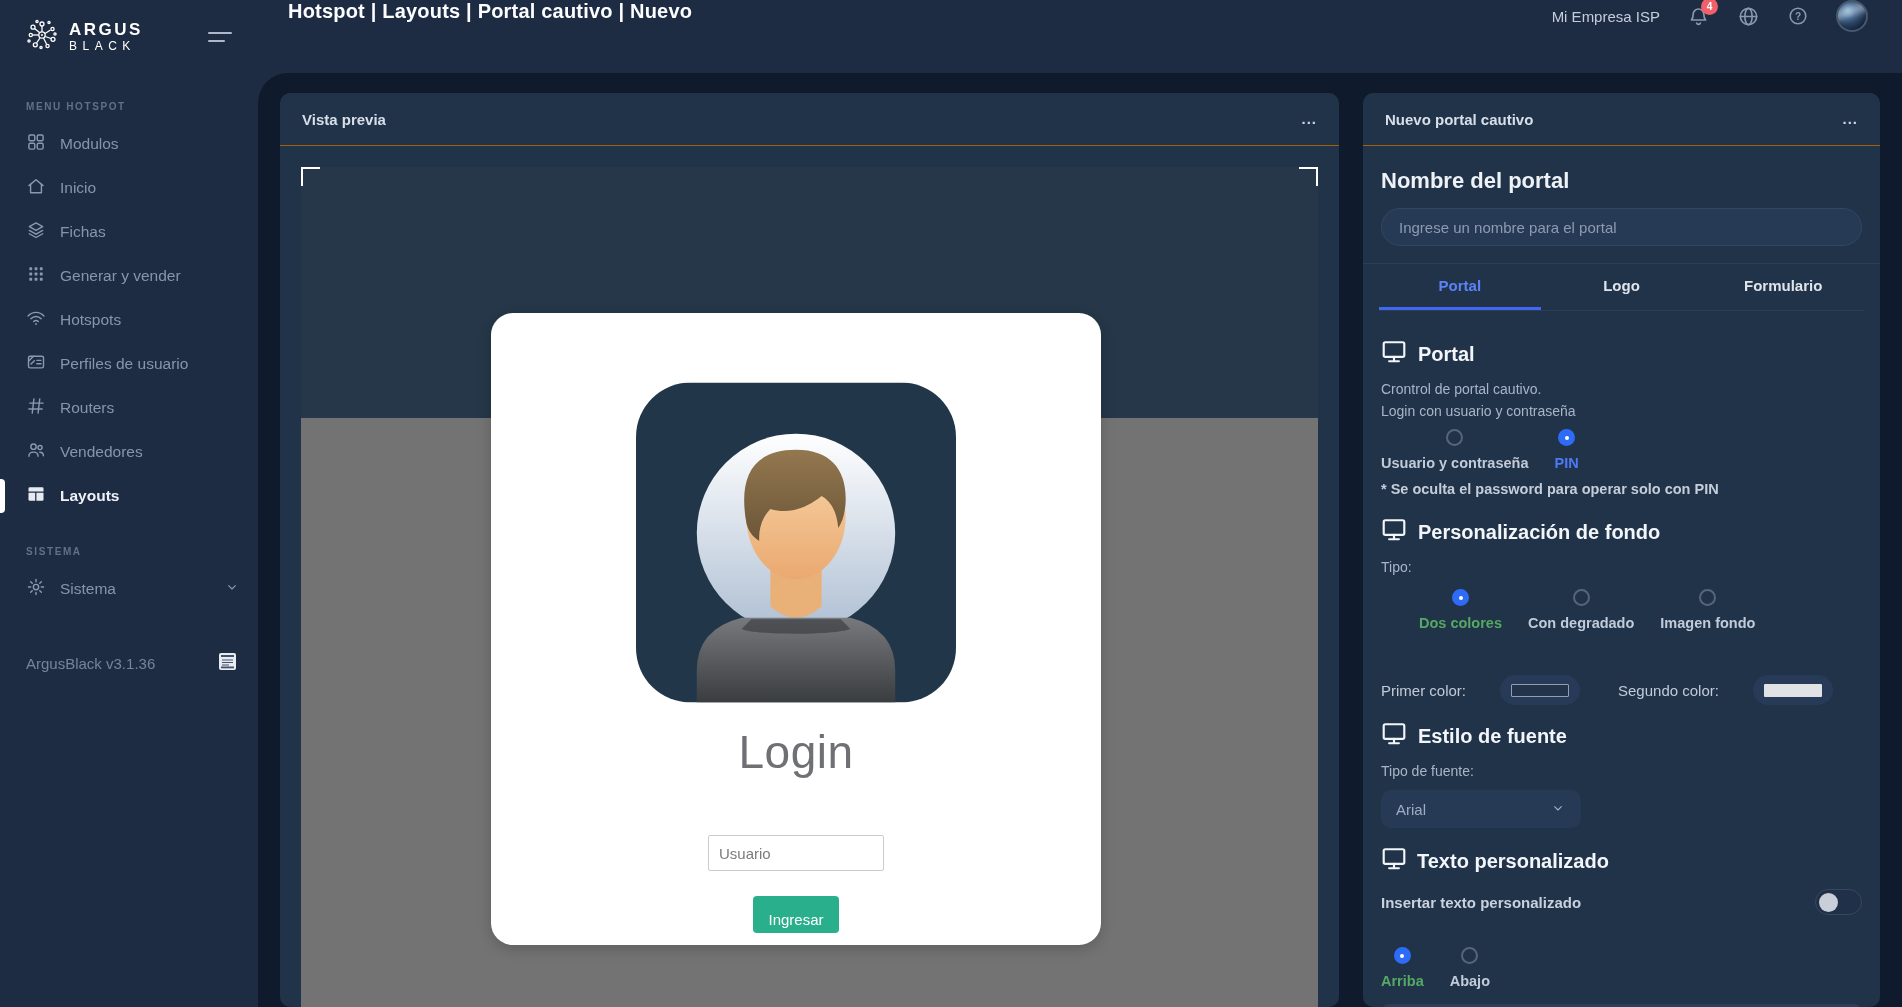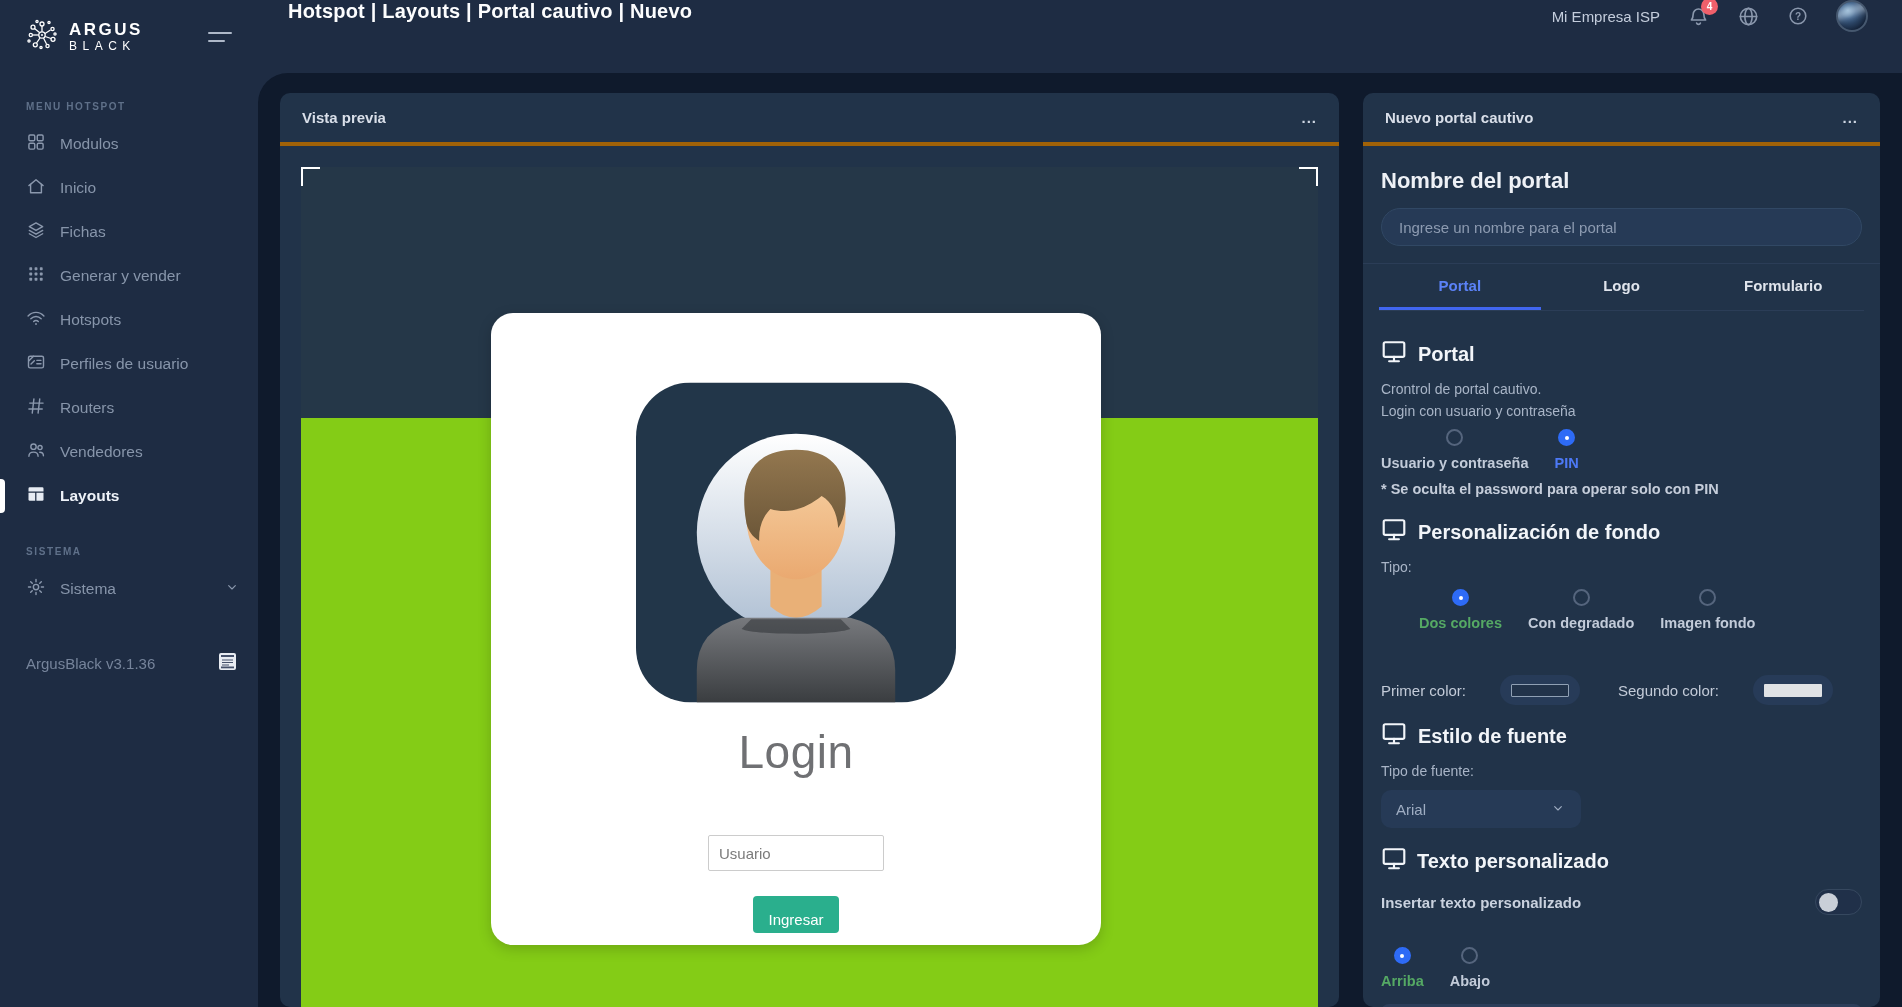--- a/index.html
+++ b/index.html
@@ -33,28 +33,28 @@
   .topbar h1 { font-size:20px; font-weight:bold; color:#fcfdfe; letter-spacing:.2px; }
   .top-right { margin-left:auto; display:flex; align-items:center; gap:27px; }
   .company { font-size:15px; color:#c4cddc; }
   .icon-btn { position:relative; display:flex; cursor:pointer; }
   .badge { position:absolute; top:-7px; right:-8px; min-width:17px; height:17px; border-radius:9px; background:#f0606b; color:#fff; font-size:10px; font-weight:bold; display:flex; align-items:center; justify-content:center; padding:0 4px; }
   .avatar { width:32px; height:32px; border-radius:50%; border:2px solid #46586f; background:radial-gradient(circle at 35% 30%, #7fa8c9 0%, #3c5e86 30%, #16253c 75%, #0b1524 100%); position:relative; overflow:hidden; cursor:pointer; }
   .avatar::after { content:""; position:absolute; left:-6px; top:4px; width:40px; height:9px; background:rgba(220,235,250,.5); filter:blur(3px); transform:rotate(-18deg); }
 
   .content { flex:1; min-height:0; background:#0f1a2c; border-top-left-radius:30px; padding:20px 22px 0; display:flex; gap:24px; }
   .card { background:#213349; border-radius:10px; display:flex; flex-direction:column; overflow:hidden; }
-  .card-head { height:53px; flex:none; display:flex; align-items:center; justify-content:space-between; padding:0 22px; border-bottom:4px solid #a16207; }
+  .card-head { height:53px; flex:none; display:flex; align-items:center; justify-content:space-between; padding:0 22px; border-bottom:1px solid #a16207; }
   .card-title { font-size:15px; font-weight:bold; color:#d9dfe9; }
   .dots { color:#cdd5e1; font-size:15px; font-weight:bold; letter-spacing:1px; cursor:pointer; line-height:0; }
 
   
   .card.preview-card { flex:1; min-width:0; }
   .preview-body { flex:1; min-height:0; padding:21px 21px 0; }
-  .preview-frame { position:relative; height:100%; background:#84cc16; overflow:hidden; }
+  .preview-frame { position:relative; height:100%; background:#737373; overflow:hidden; }
   .preview-topband { position:absolute; left:0; top:0; right:0; height:251px; background:#253748; }
   .bracket { position:absolute; width:19px; height:19px; border-top:2px solid #fff; z-index:3; }
   .bracket.tl { left:0; top:0; border-left:2px solid #fff; }
   .bracket.tr { right:0; top:0; border-right:2px solid #fff; }
   .login-card { position:absolute; left:190px; top:146px; width:610px; height:632px; background:#fff; border-radius:22px; display:flex; flex-direction:column; align-items:center; z-index:2; box-shadow:0 4px 14px rgba(0,0,0,.18); }
   .avatar-box { margin-top:69px; width:320px; height:321px; }
   .login-title { margin-top:22px; font-size:46px; color:#6f7073; letter-spacing:.5px; }
   .login-input { margin-top:56px; width:176px; height:36px; border:1px solid #cccccc; border-radius:2px; font-size:15px; color:#555; padding:0 10px; outline:none; font-family:"Liberation Sans",sans-serif; }
   .login-input::placeholder { color:#7b7b7b; }
   .login-btn { margin-top:25px; height:37px; padding:15px 15px; background:#2aaf8d; border:none; border-radius:4px; color:#fff; font-size:15px; cursor:pointer; font-family:"Liberation Sans",sans-serif; }

